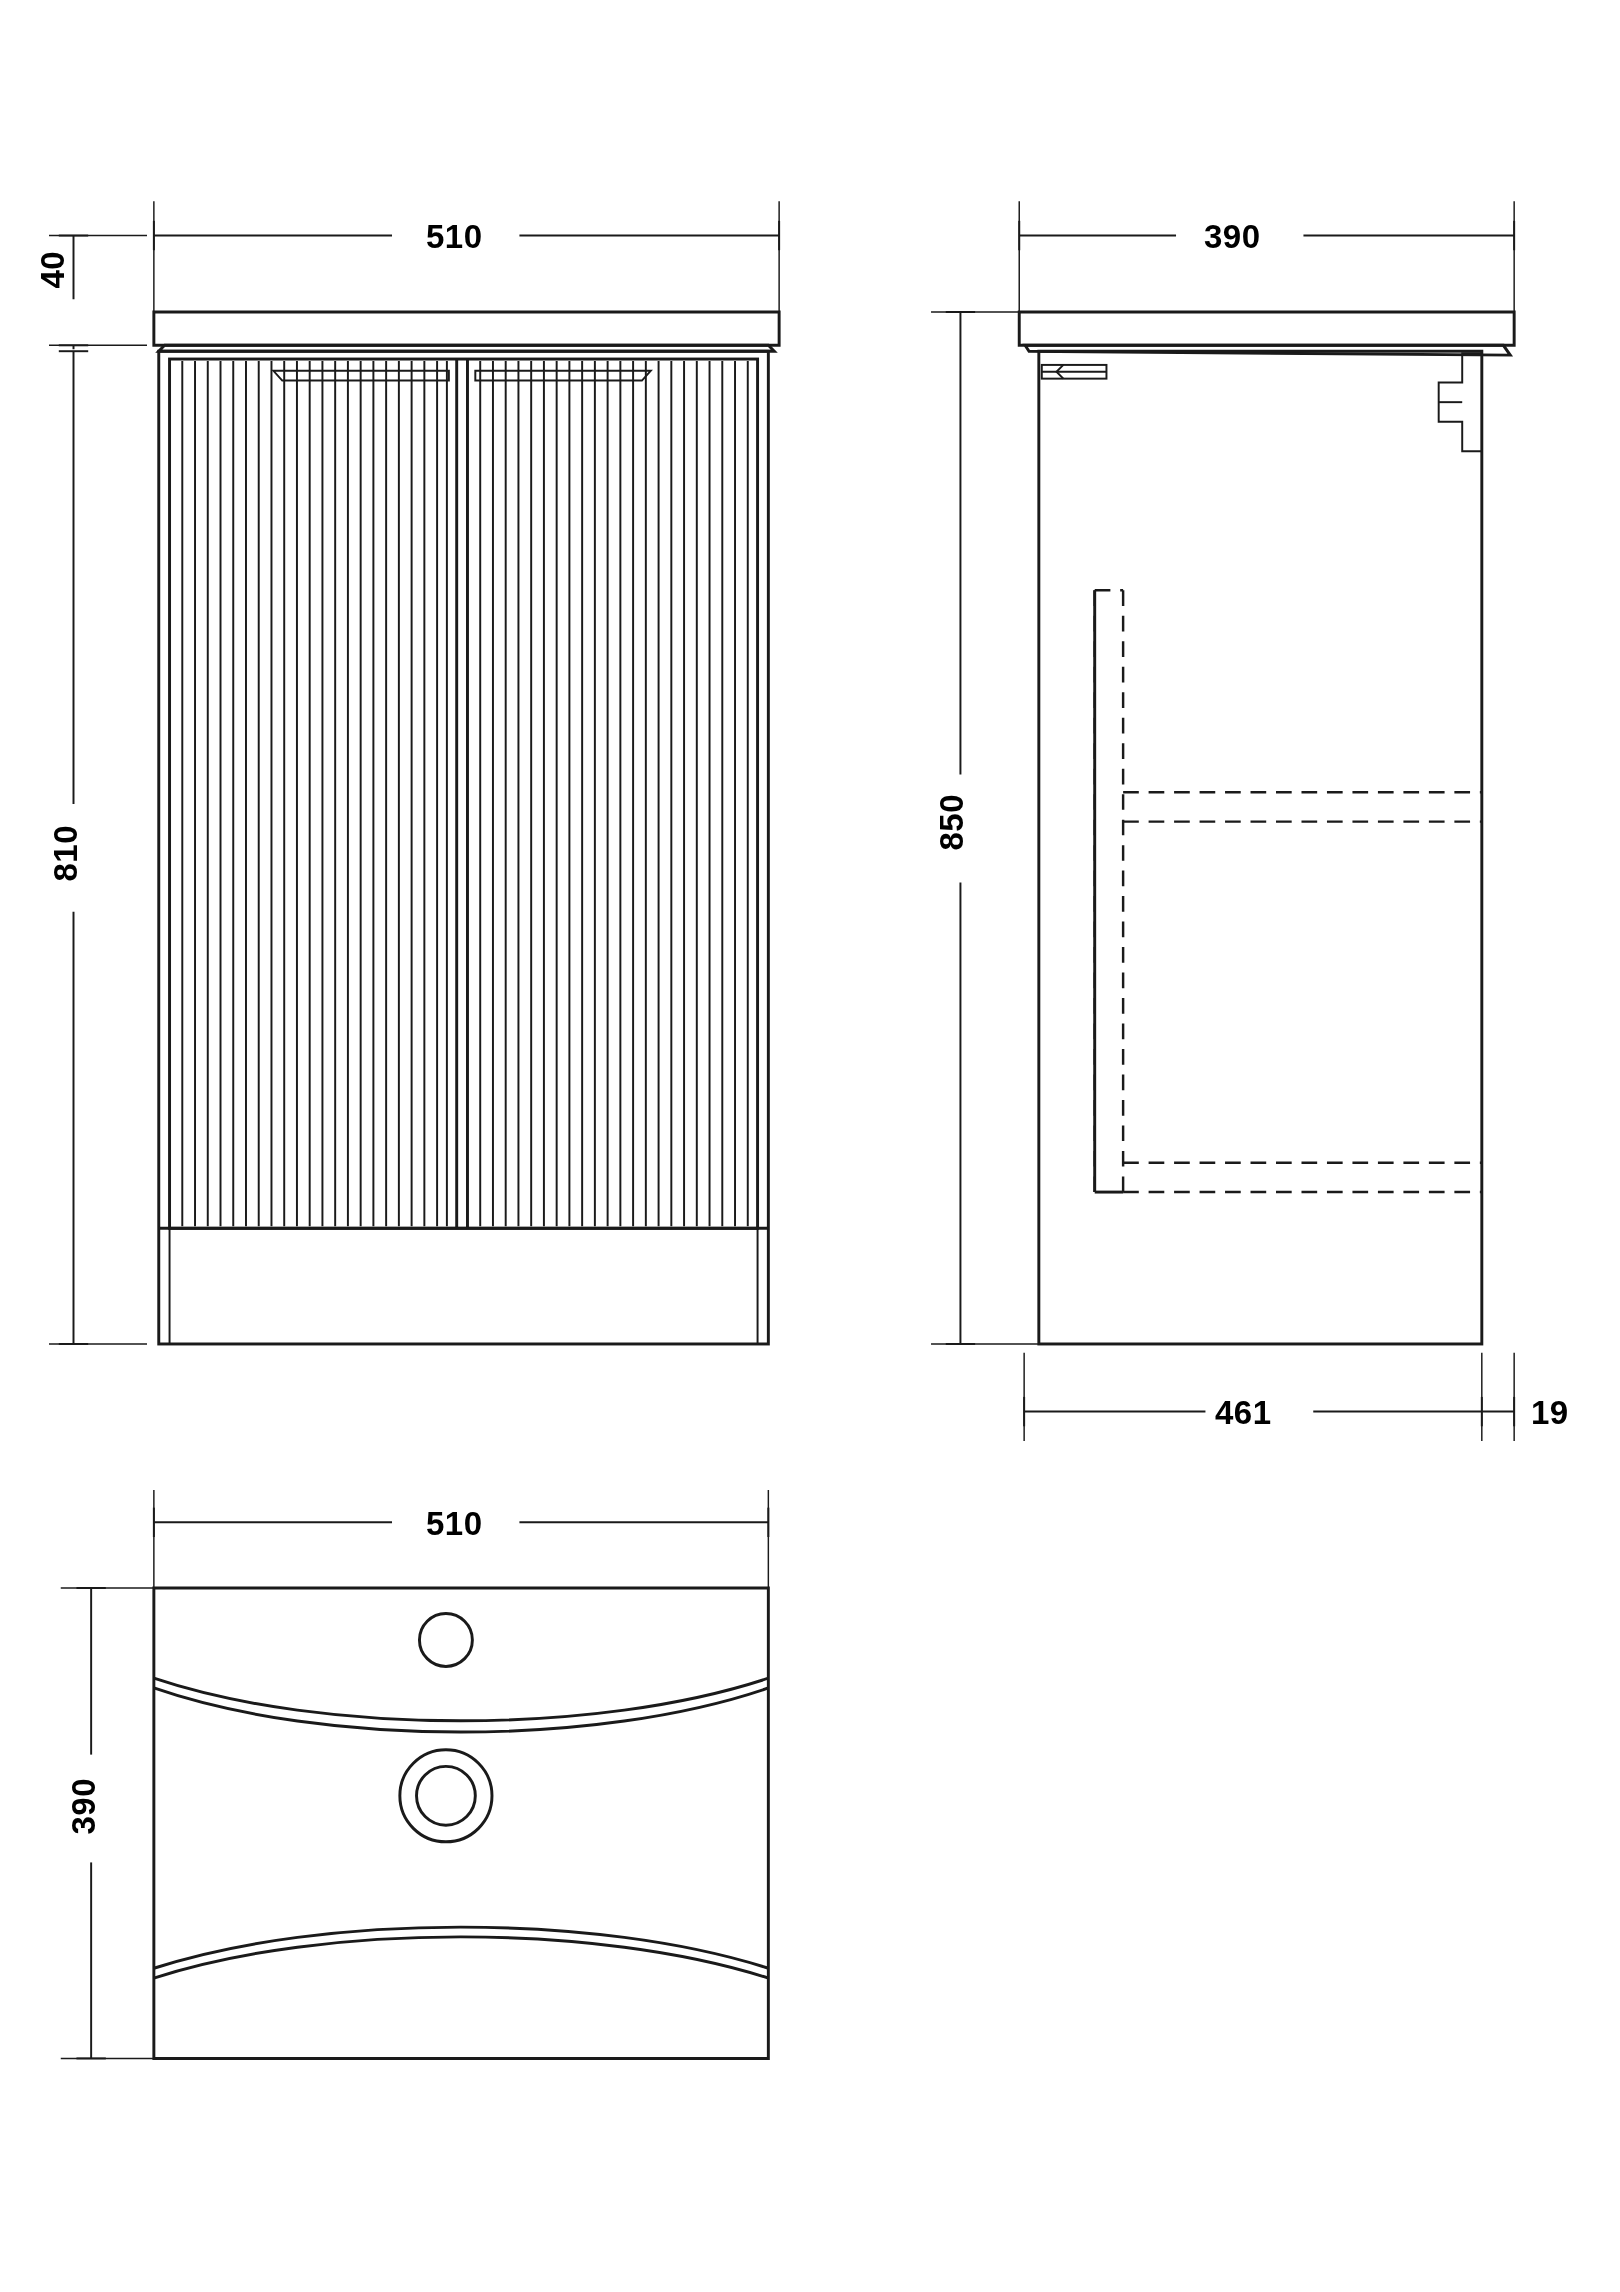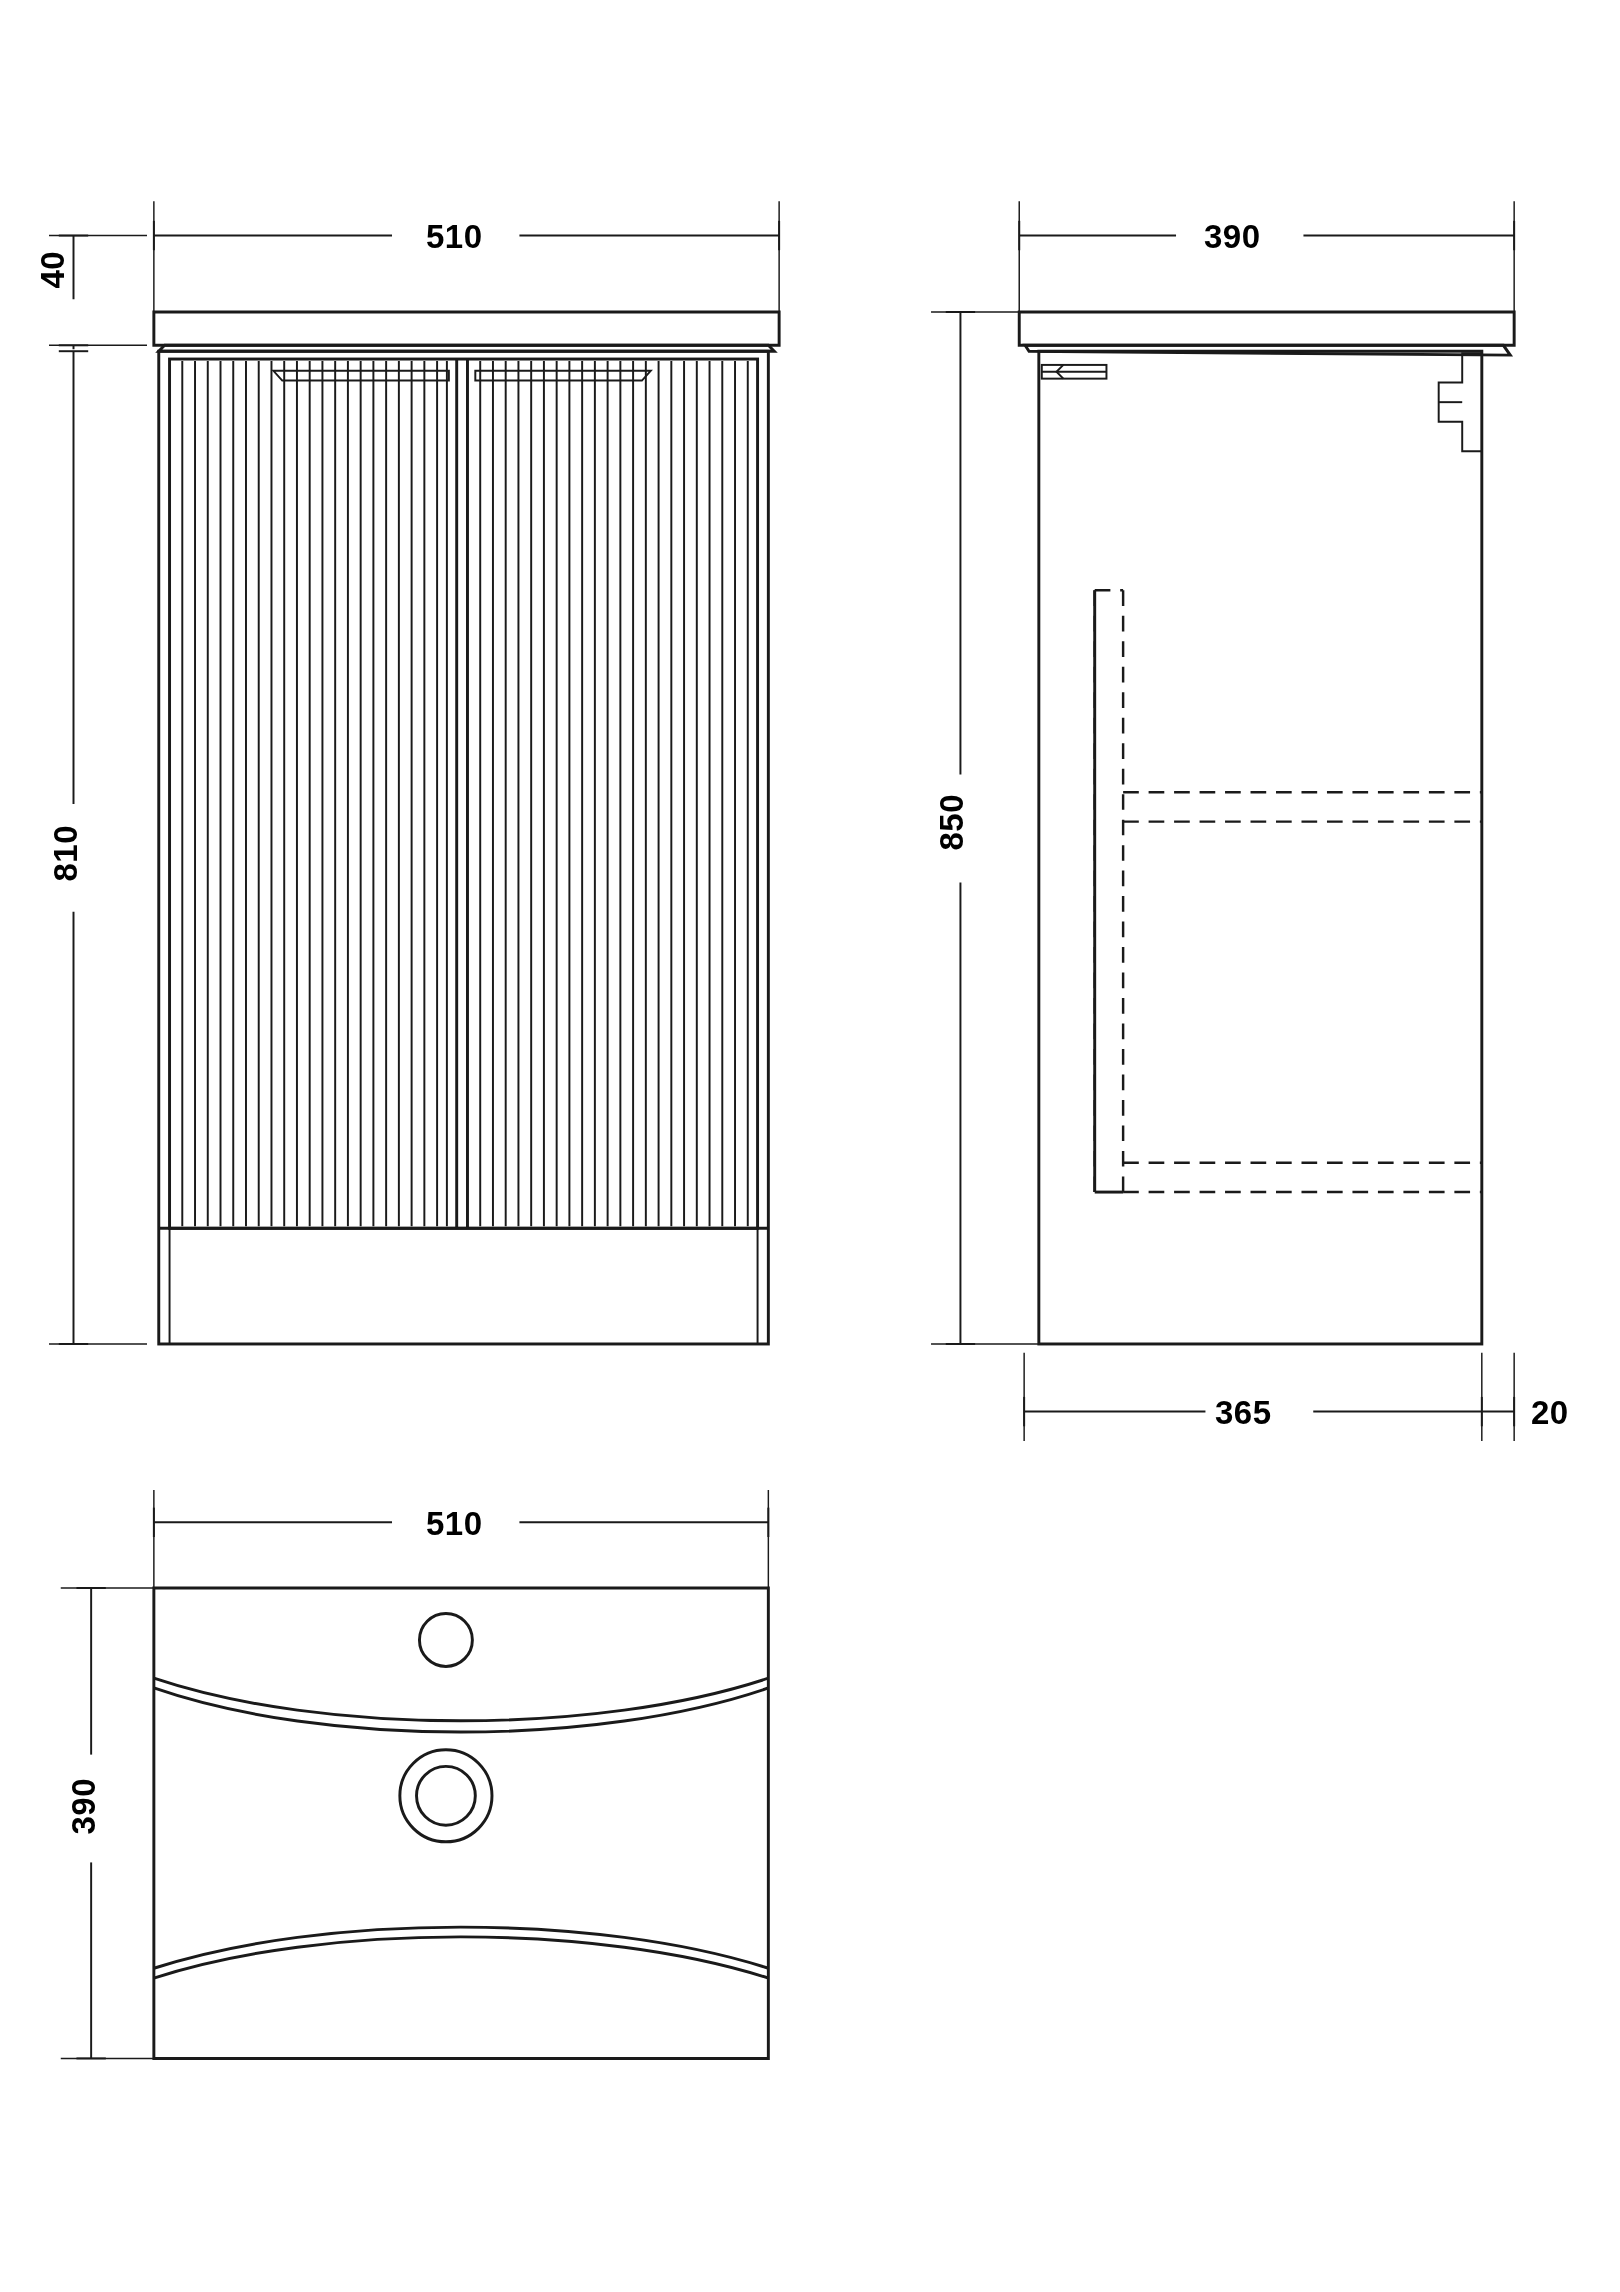--- a/index.html
+++ b/index.html
@@ -248,22 +248,22 @@
   <div class="dimlabel vert" style="left:43px; top:240px; transform: rotate(-90deg); transform-origin: 19.6px 29px;">40</div>
 
   <div class="dimlabel" style="left:426px; top:218px;">510</div>
 
   <div class="dimlabel vert" style="left:39px; top:823px; transform: rotate(-90deg); transform-origin: 33px 25.5px;">810</div>
 
   <div class="dimlabel" style="left:1204px; top:218px;">390</div>
 
   <div class="dimlabel vert" style="left:925px; top:792px; transform: rotate(-90deg); transform-origin: 33px 25.5px;">850</div>
 
-  <div class="dimlabel" style="left:1215px; top:1394px;">365</div>
-
-  <div class="dimlabel" style="left:1531px; top:1394px;">20</div>
+  <div class="dimlabel" style="left:1215px; top:1394px;">461</div>
+
+  <div class="dimlabel" style="left:1531px; top:1394px;">19</div>
 
   <div class="dimlabel" style="left:426px; top:1505px;">510</div>
 
   <div class="dimlabel vert" style="left:57px; top:1776px; transform: rotate(-90deg); transform-origin: 33px 25.5px;">390</div>
 
 </div>
 
 
 </body></html>

